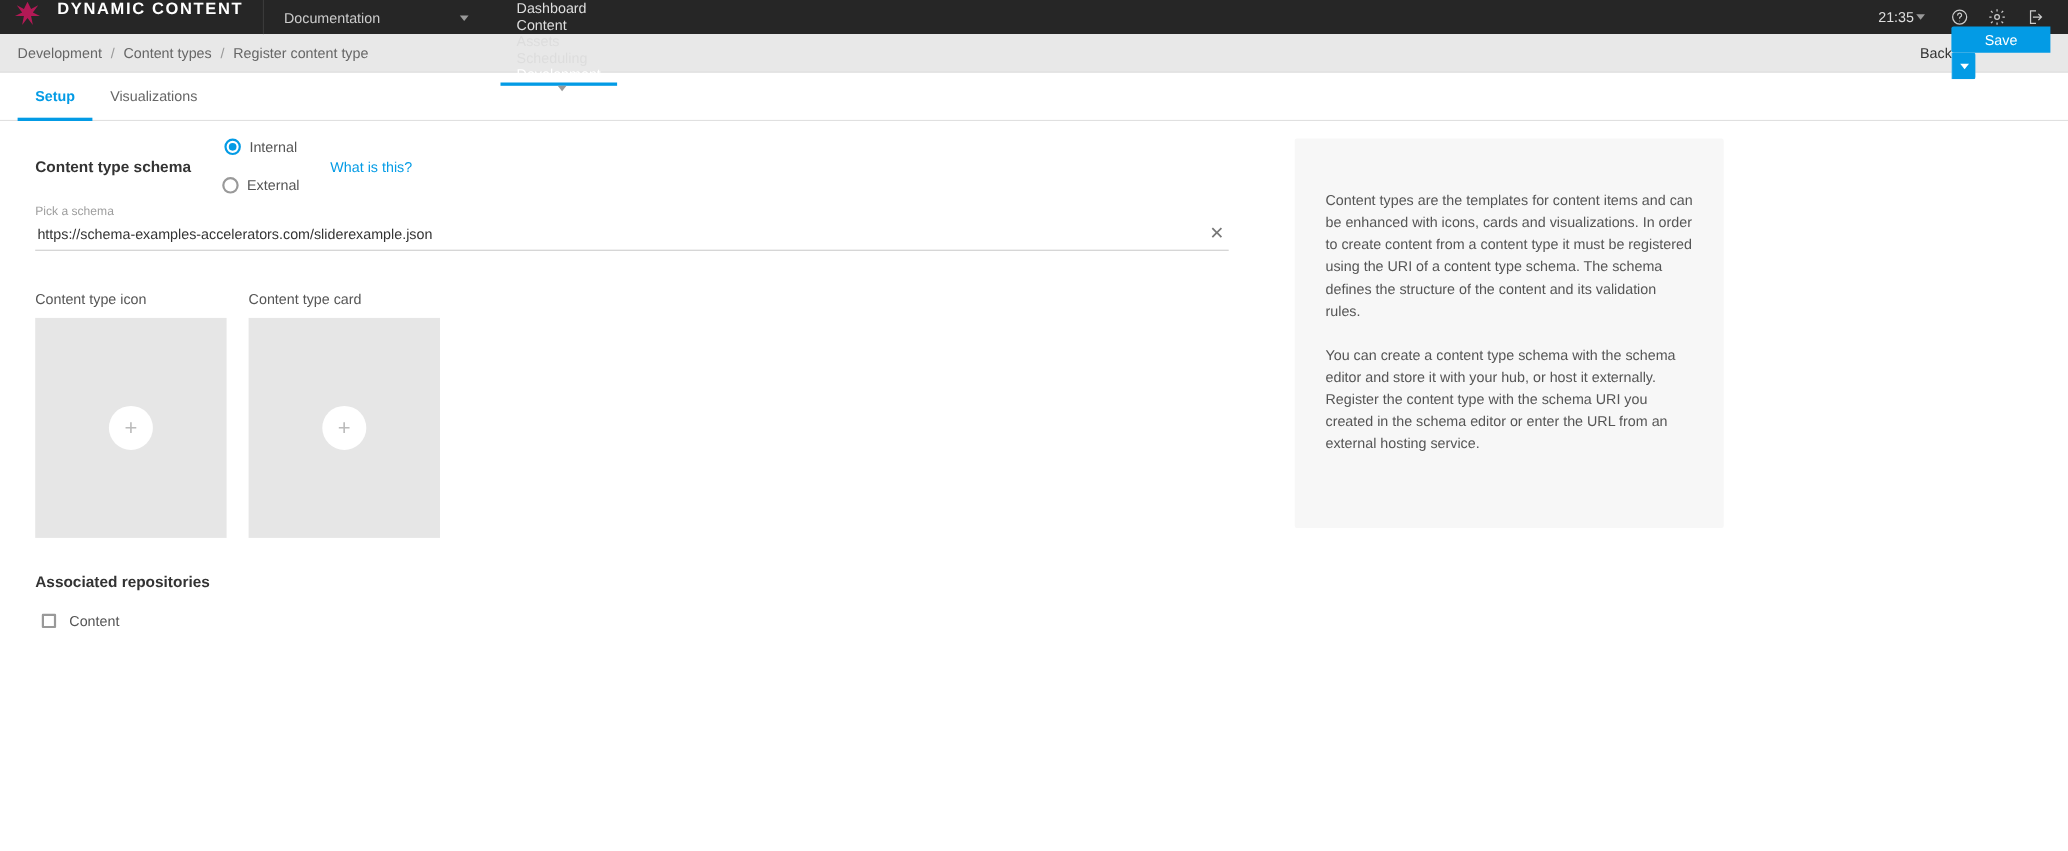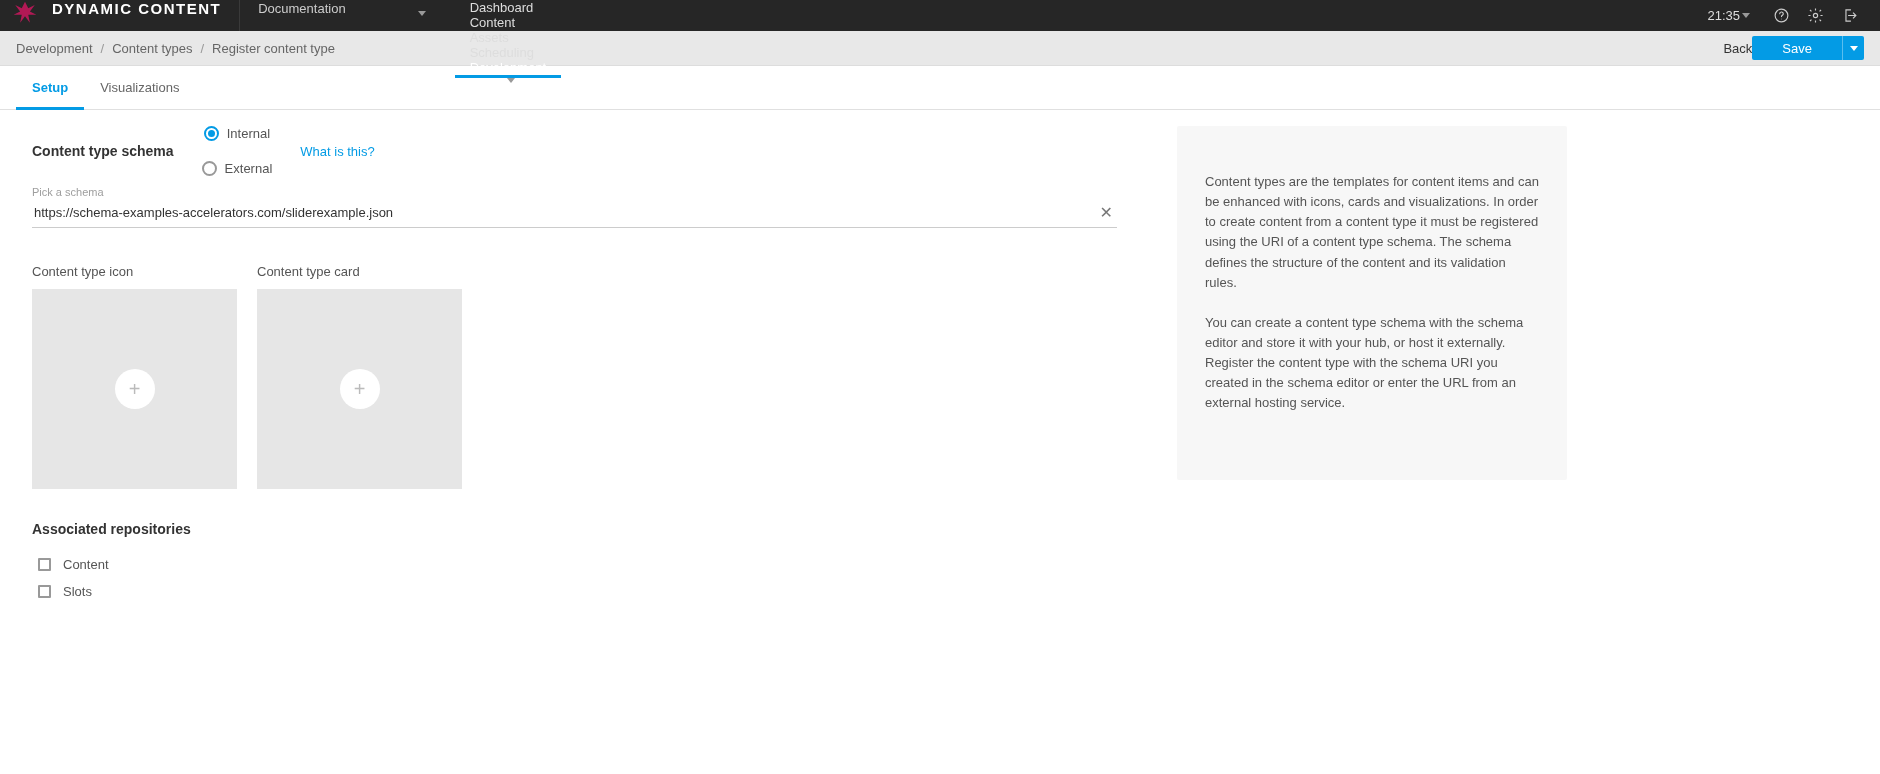--- a/index.html
+++ b/index.html
@@ -15,39 +15,39 @@
     --info-bg:#f7f7f7;
     --placeholder-box:#e6e6e6;
   }
   *{box-sizing:border-box;}
   html,body{margin:0;padding:0;width:1880px;height:774px;font-family:Arial,Helvetica,sans-serif;background:#fff;color:var(--text-dark);}
   
   .topbar{height:31px;background:var(--header-bg);color:var(--header-fg);display:flex;align-items:stretch;}
   .brand{display:flex;align-items:flex-start;gap:14px;padding:0 18px 0 12px;border-right:1px solid #3a3a3a;}
   .brand svg{width:26px;height:26px;}
   .brand-title{font-size:15px;font-weight:700;letter-spacing:1.5px;}
-  .env-picker{display:flex;align-items:flex-end;gap:6px;padding:16px 18px;color:#ccc;font-size:13px;border-right:1px solid rgba(255,255,255,0);}
+  .env-picker{display:flex;align-items:center;gap:6px;padding:16px 18px;color:#ccc;font-size:13px;border-right:1px solid rgba(255,255,255,0);}
   .env-picker .tri{width:0;height:0;border-left:4px solid transparent;border-right:4px solid transparent;border-top:5px solid #999;}
   .nav{display:flex;align-items:stretch;margin-left:10px;flex-direction:column;}
   .nav-item{display:flex;align-items:center;padding:0 15px;font-size:13px;color:#ddd;cursor:pointer;}
   .nav-item.active{color:#fff;border-bottom:3px solid var(--accent);}
   .nav-tri{width:0;height:0;border-left:4px solid transparent;border-right:4px solid transparent;border-top:5px solid #999;align-self:center;margin-left:6px;}
   .top-right{margin-left:auto;display:flex;align-items:center;gap:4px;padding-right:16px;}
   .clock{display:flex;align-items:center;gap:2px;padding:0 12px;color:#ddd;font-size:13px;}
   .clock .tri{width:0;height:0;border-left:4px solid transparent;border-right:4px solid transparent;border-top:5px solid #999;}
   .icon-btn{width:30px;height:30px;display:flex;align-items:center;justify-content:center;color:#ccc;}
   .icon-btn svg{width:17px;height:17px;stroke:currentColor;fill:none;stroke-width:1.6;}
   
   .subhead{height:35px;background:var(--subhead-bg);display:flex;align-items:center;padding:0 16px;border-bottom:1px solid #ddd;}
   .crumbs{display:flex;align-items:center;gap:8px;font-size:13px;color:#666;}
   .crumbs .seg{color:#666;}
   .crumbs .sep{color:#999;}
   .sub-actions{margin-left:auto;display:flex;align-items:center;}
   .back-link{font-size:13px;color:var(--text-dark);cursor:pointer;}
-  .save-group{display:flex;}
+  .save-group{display:flex;flex-direction:column;}
   .btn-save{background:var(--accent);color:#fff;border:none;font-size:13px;padding:0 30px;height:24px;border-radius:2px 0 0 2px;cursor:pointer;}
   .btn-save-more{background:var(--accent);color:#fff;height:24px;width:22px;border:none;border-left:1px solid rgba(255,255,255,0.35);border-radius:0 2px 2px 0;display:flex;align-items:center;justify-content:center;cursor:pointer;}
   .btn-save-more .tri{width:0;height:0;border-left:4px solid transparent;border-right:4px solid transparent;border-top:5px solid #fff;}
   .tabs{display:flex;gap:0;border-bottom:1px solid var(--border);padding:0 16px;}
   .tab{padding:14px 16px 12px;font-size:13px;color:var(--text-med);cursor:pointer;}
   .tab.active{color:var(--accent);font-weight:600;border-bottom:3px solid var(--accent);margin-bottom:-1px;}
   
   .content{display:flex;align-items:flex-start;gap:60px;padding:16px 32px 32px;}
   .form-col{flex:0 0 1085px;}
   .info-col{flex: 0 0 390px;background:var(--info-bg);padding:46px 28px;border-radius:2px;margin-top:0;}
@@ -62,21 +62,21 @@
   .help-link{color:var(--accent);font-size:13px;cursor:pointer;}
   .field-tiny{font-size:11px;color:var(--text-light);}
   .schema-input-row{display:flex;align-items:center;border-bottom:1px solid #ccc;padding:4px 0 6px;margin-top:2px;}
   .schema-input{flex:1;border:none;outline:none;font-size:13px;color:#333;background:transparent;}
   .clear-btn{color:#777;font-size:16px;line-height:1;cursor:pointer;padding:0 4px;}
   .label-field{margin-top:56px;}
   .label-input-row{border-bottom:1px solid #ccc;padding:4px 0 6px;}
   .label-input{width:100%;border:none;outline:none;font-size:13px;background:transparent;}
   .counter{text-align:right;font-size:12px;color:#888;margin-top:6px;}
   .uploads{display:flex;gap:20px;margin-top:36px;}
-  .upload-box{width:205px;}
+  .upload-box{width:174px;}
   .upload-title{font-size:13px;color:#555;margin-bottom:10px;}
   .upload-target{height:200px;background:var(--placeholder-box);display:flex;align-items:center;justify-content:center;cursor:pointer;}
   .plus-circle{width:40px;height:40px;border-radius:50%;background:#fff;display:flex;align-items:center;justify-content:center;color:#bbb;font-size:20px;line-height:1;}
   .repos{margin-top:32px;}
   .repos-title{font-size:14px;font-weight:700;color:#333;margin-bottom:14px;}
   .repo-item{display:flex;align-items:center;gap:12px;font-size:13px;color:#555;padding:6px 6px;}
   .checkbox{width:13px;height:13px;border:2px solid #999;border-radius:1px;}
   .info-col p{margin:0 0 20px;font-size:13px;line-height:1.55;color:#555;}
 </style>
 </head>
@@ -208,24 +208,20 @@
         </div>
       </div>
     </div>
 
     <div class="repos">
       <div class="repos-title">Associated repositories</div>
       <div class="repo-item">
         <span class="checkbox"></span>
         <span>Content</span>
       </div>
-      <div class="repo-item">
-        <span class="checkbox"></span>
-        <span>Slots</span>
-      </div>
     </div>
 
   </div>
 
   <div class="info-col">
     <p>Content types are the templates for content items and can be enhanced with icons, cards and visualizations. In order to create content from a content type it must be registered using the URI of a content type schema. The schema defines the structure of the content and its validation rules.</p>
     <p>You can create a content type schema with the schema editor and store it with your hub, or host it externally. Register the content type with the schema URI you created in the schema editor or enter the URL from an external hosting service.</p>
   </div>
 </div>
 

